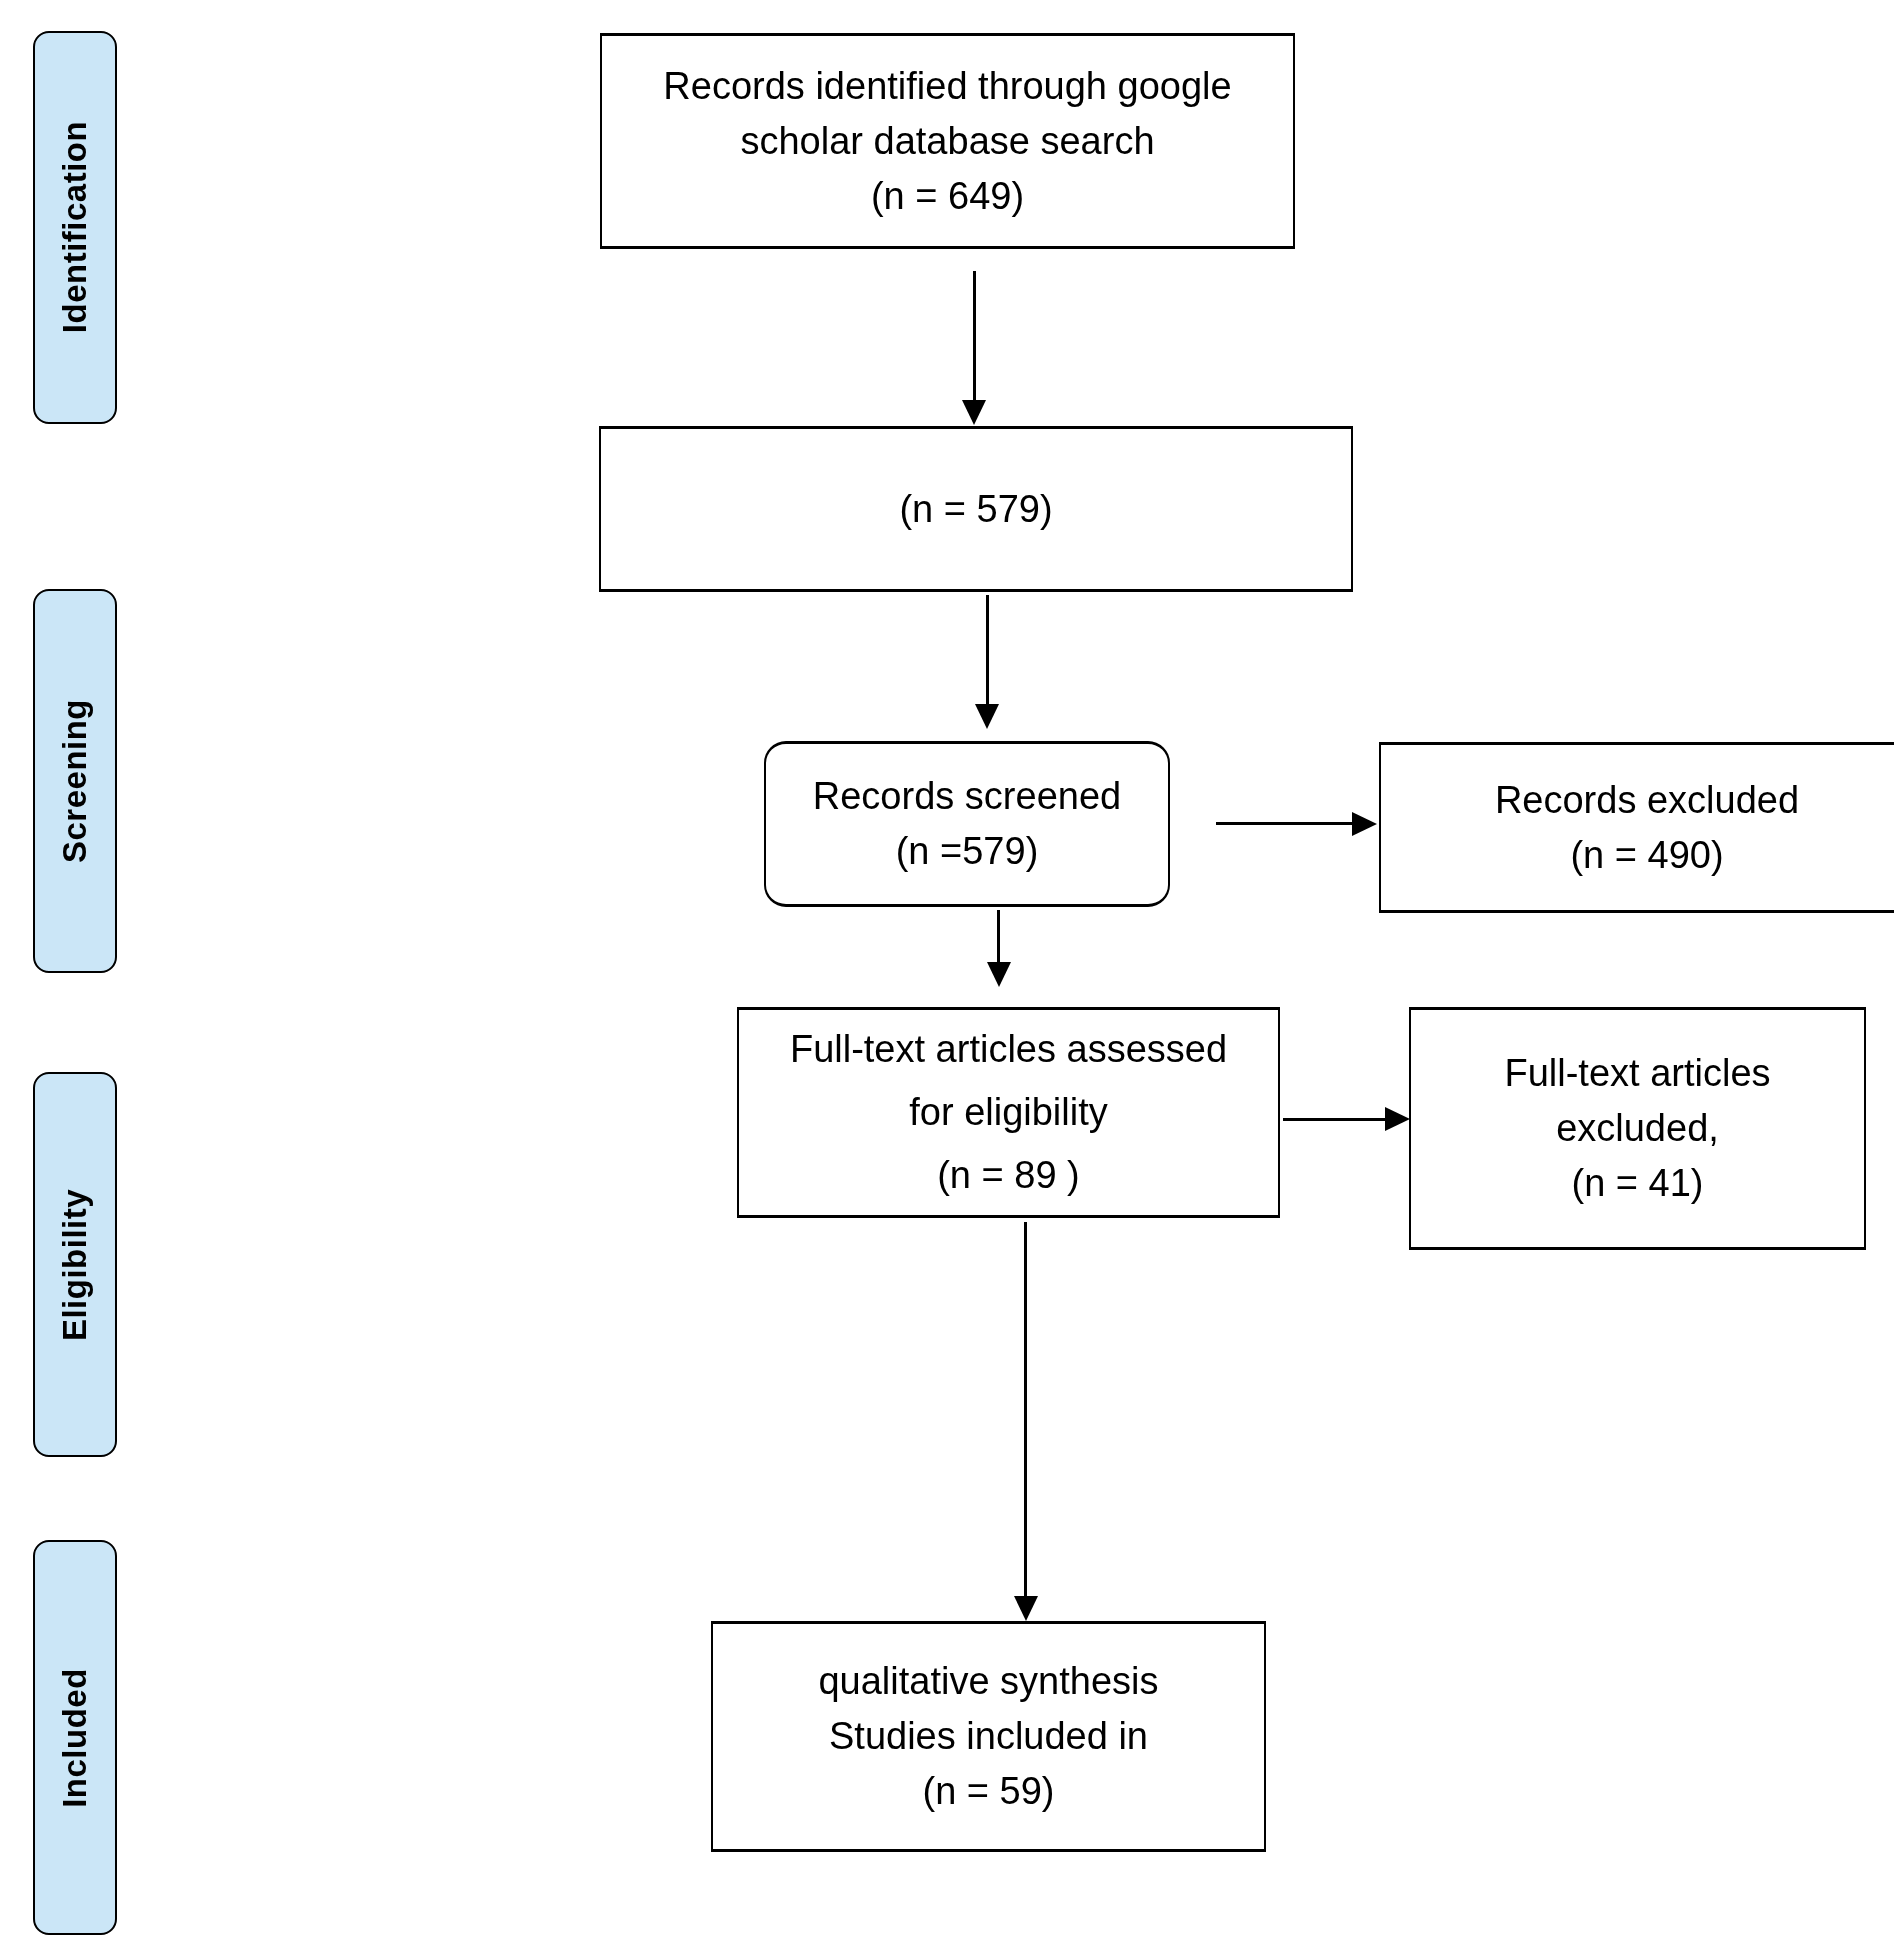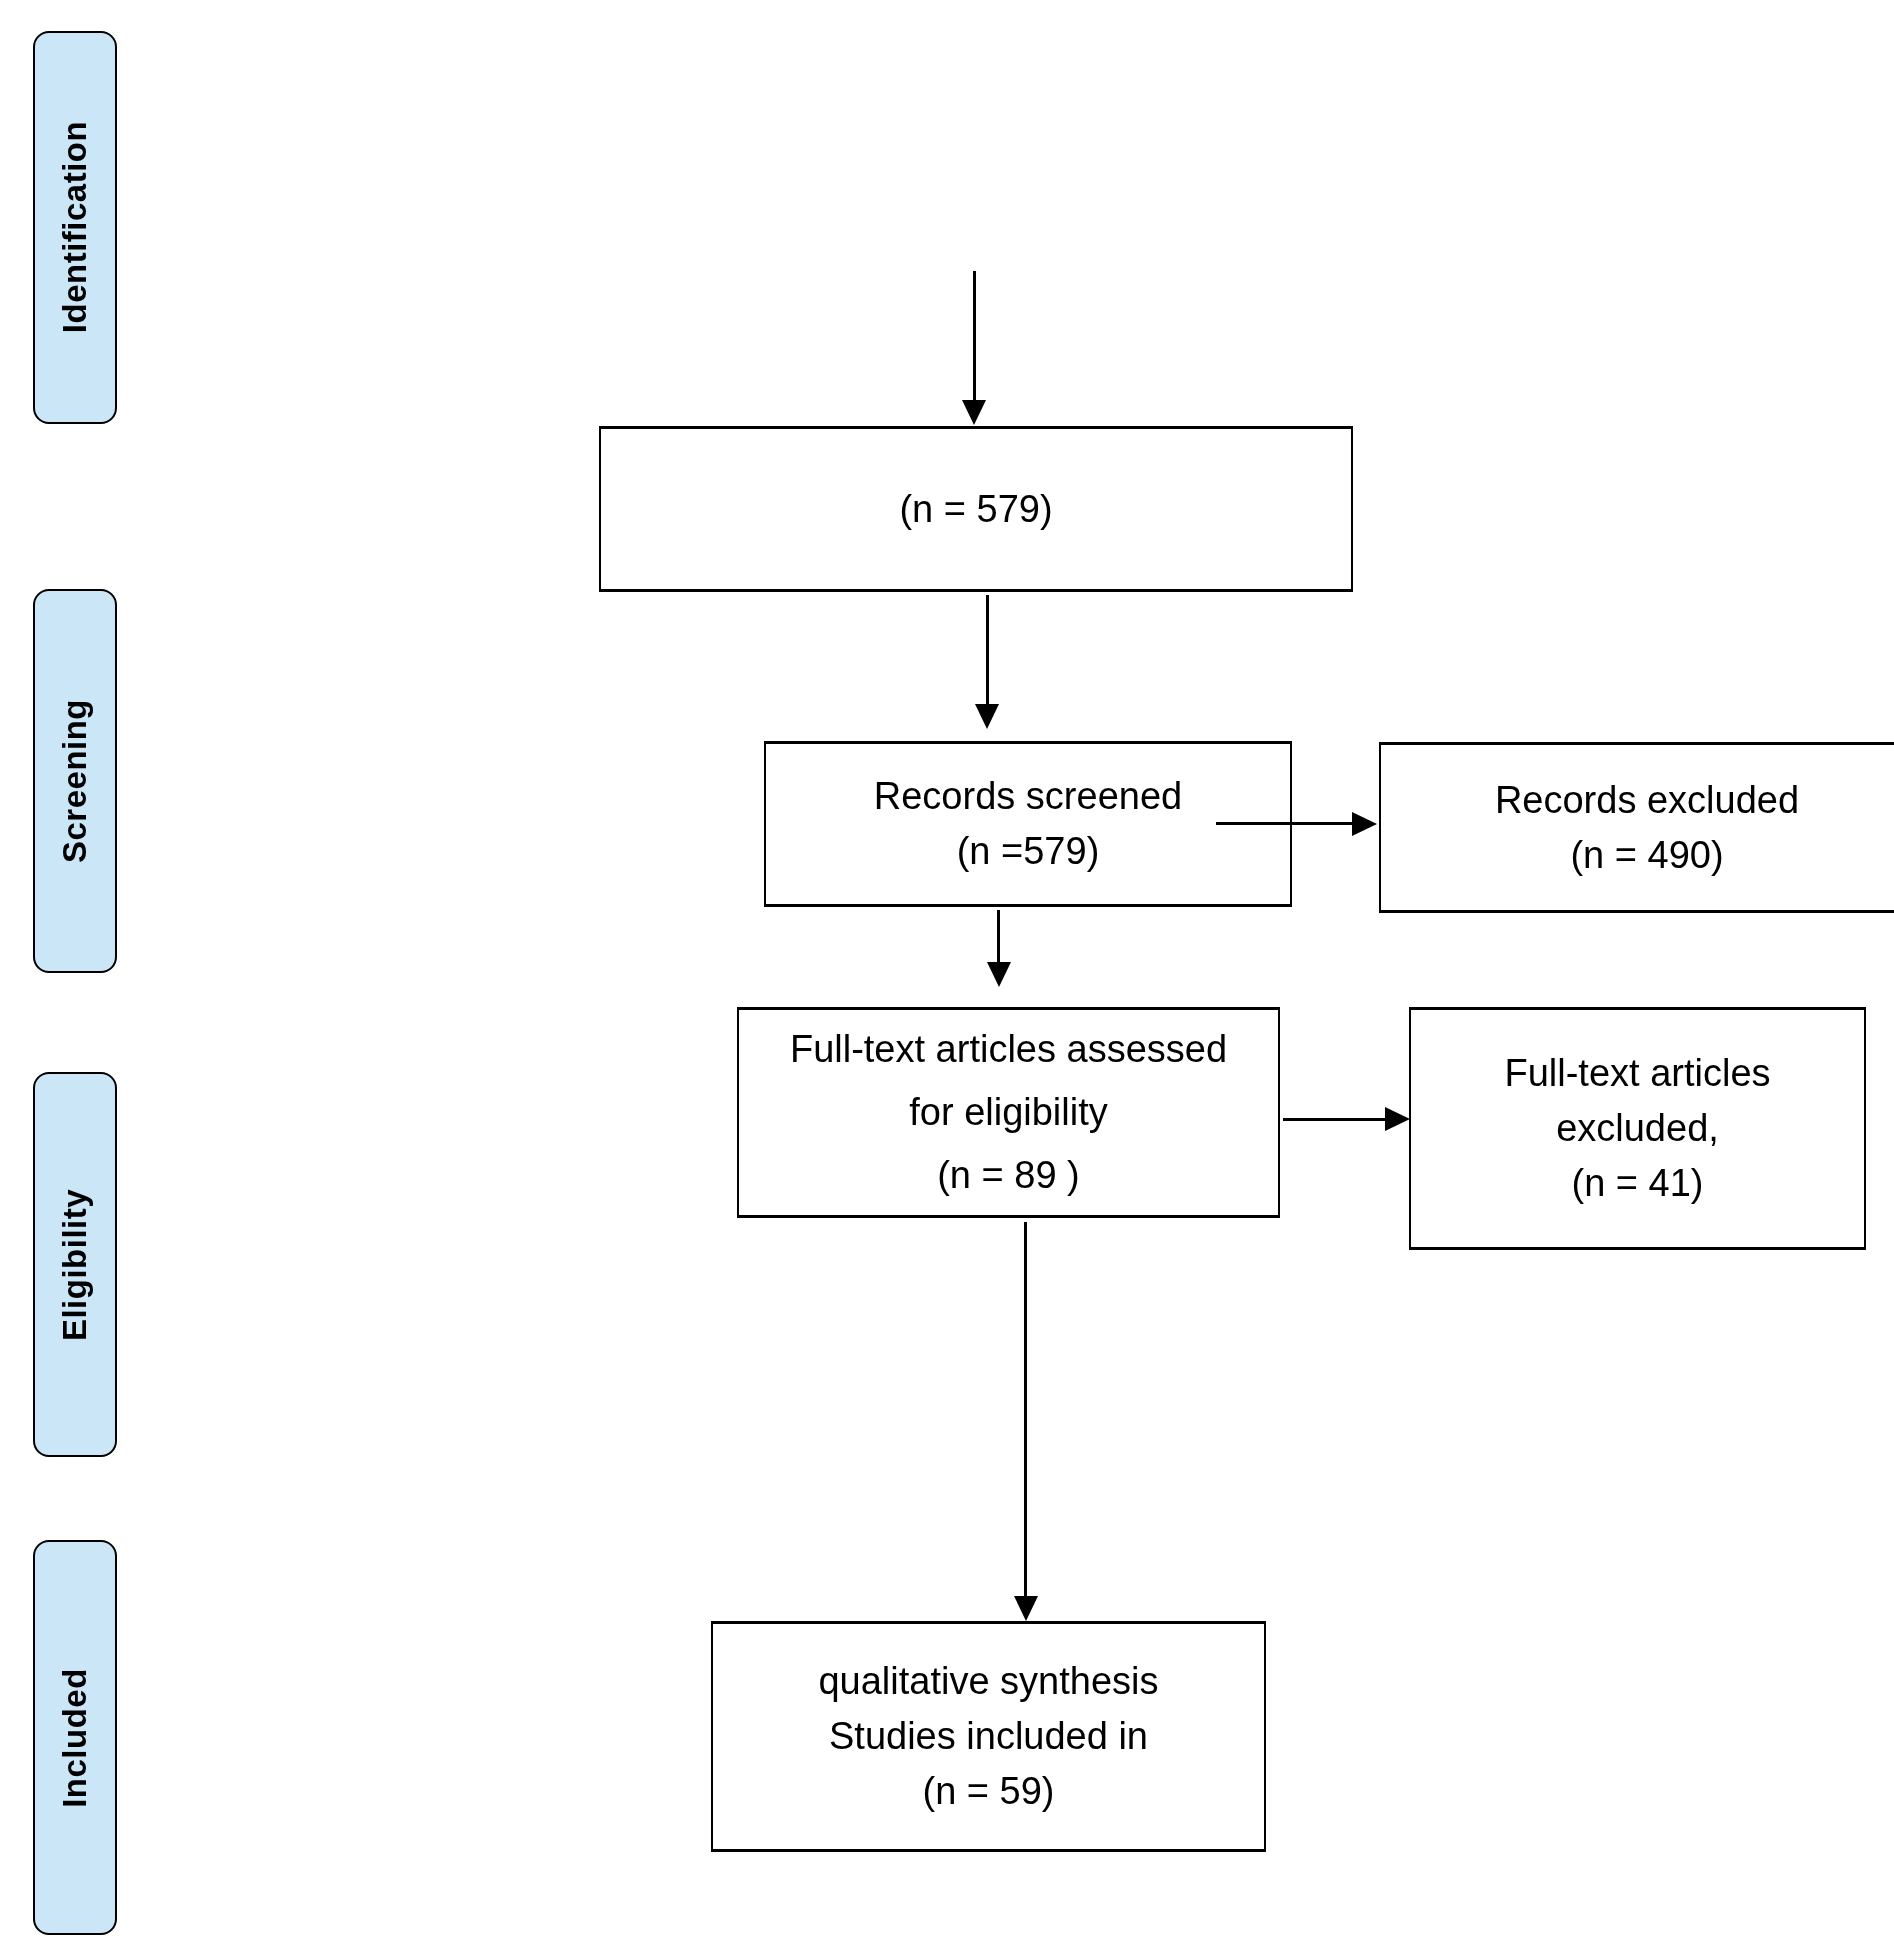--- a/index.html
+++ b/index.html
@@ -95,26 +95,31 @@
   <div class="band" style="top:589px;height:384px;">
     <span class="band-label">Screening</span>
   </div>
   <div class="band" style="top:1072px;height:385px;">
     <span class="band-label">Eligibility</span>
   </div>
   <div class="band" style="top:1540px;height:395px;">
     <span class="band-label">Included</span>
   </div>
 
+  <div class="flowbox" style="left:600px;top:33px;width:695px;height:216px;">
+    <div class="box-line">Records identified through google</div>
+    <div class="box-line">scholar database search</div>
+    <div class="box-line">(n = 649)</div>
+  </div>
 
   <div class="flowbox" style="left:599px;top:426px;width:754px;height:166px;">
     <div class="box-line">(n = 579)</div>
   </div>
 
-  <div class="flowbox" style="left:764px;top:741px;width:528px;height:166px;">
+  <div class="flowbox" style="left:764px;top:741px;width:406px;height:166px;border-radius:22px;">
     <div class="box-line">Records screened</div>
     <div class="box-line">(n =579)</div>
   </div>
 
   <div class="flowbox" style="left:1379px;top:742px;width:536px;height:171px;">
     <div class="box-line">Records excluded</div>
     <div class="box-line">(n = 490)</div>
   </div>
 
   <div class="flowbox" style="left:737px;top:1007px;width:543px;height:211px;gap:8px;">

